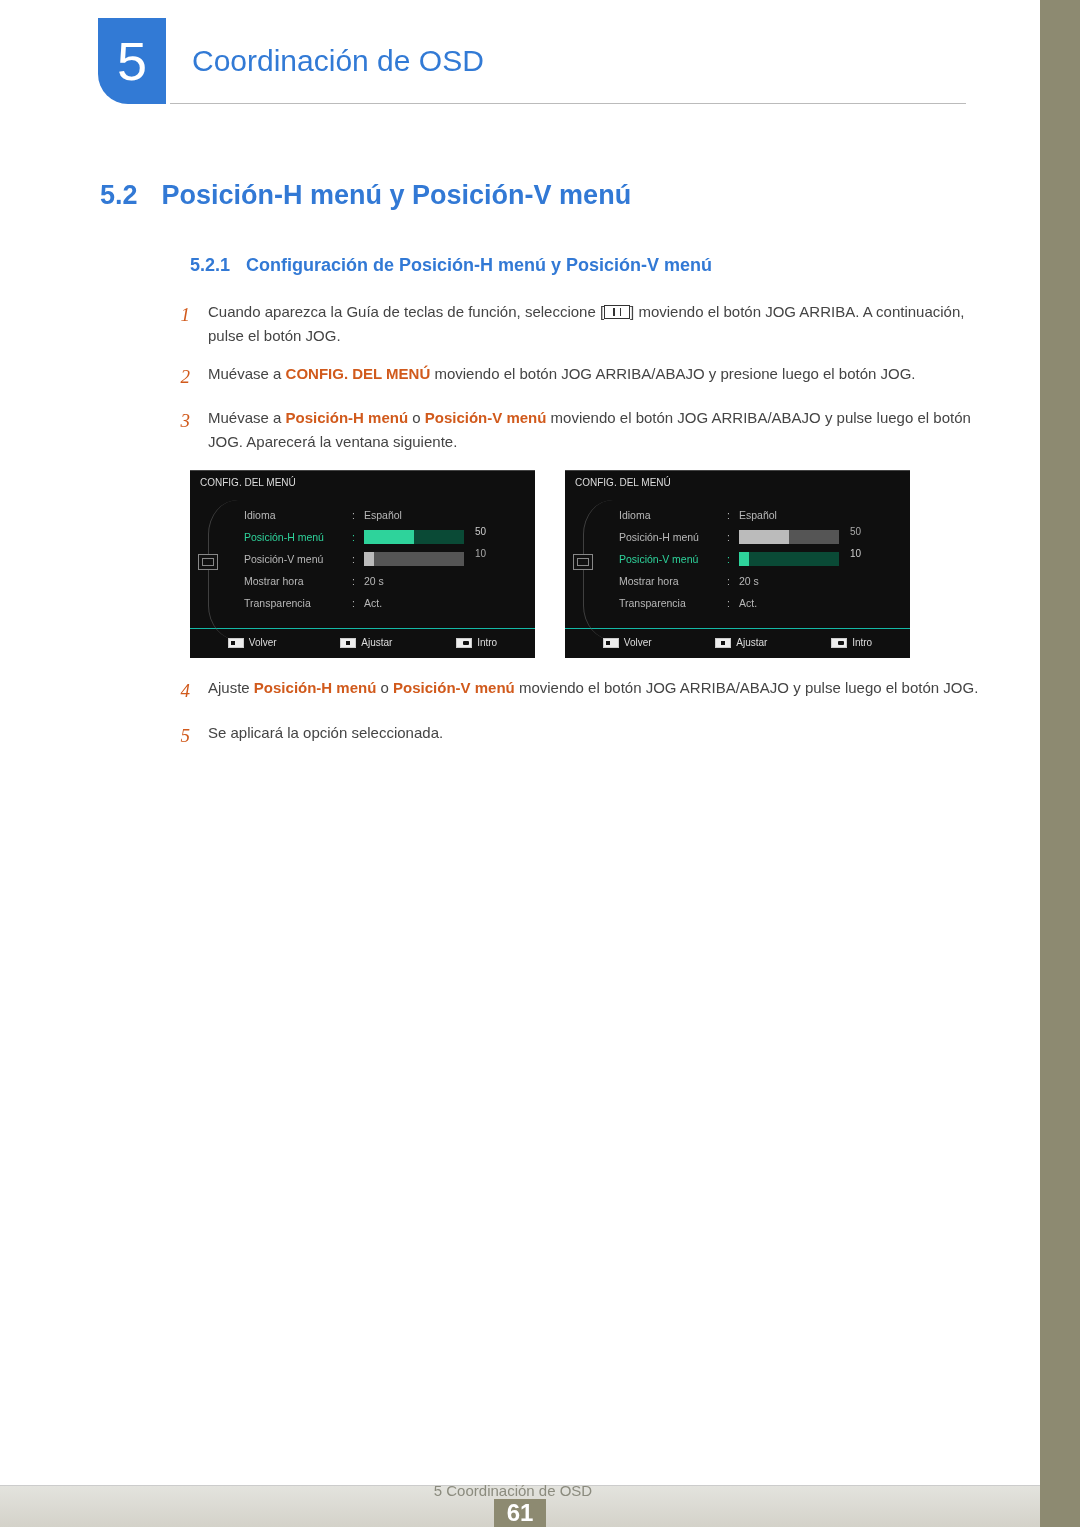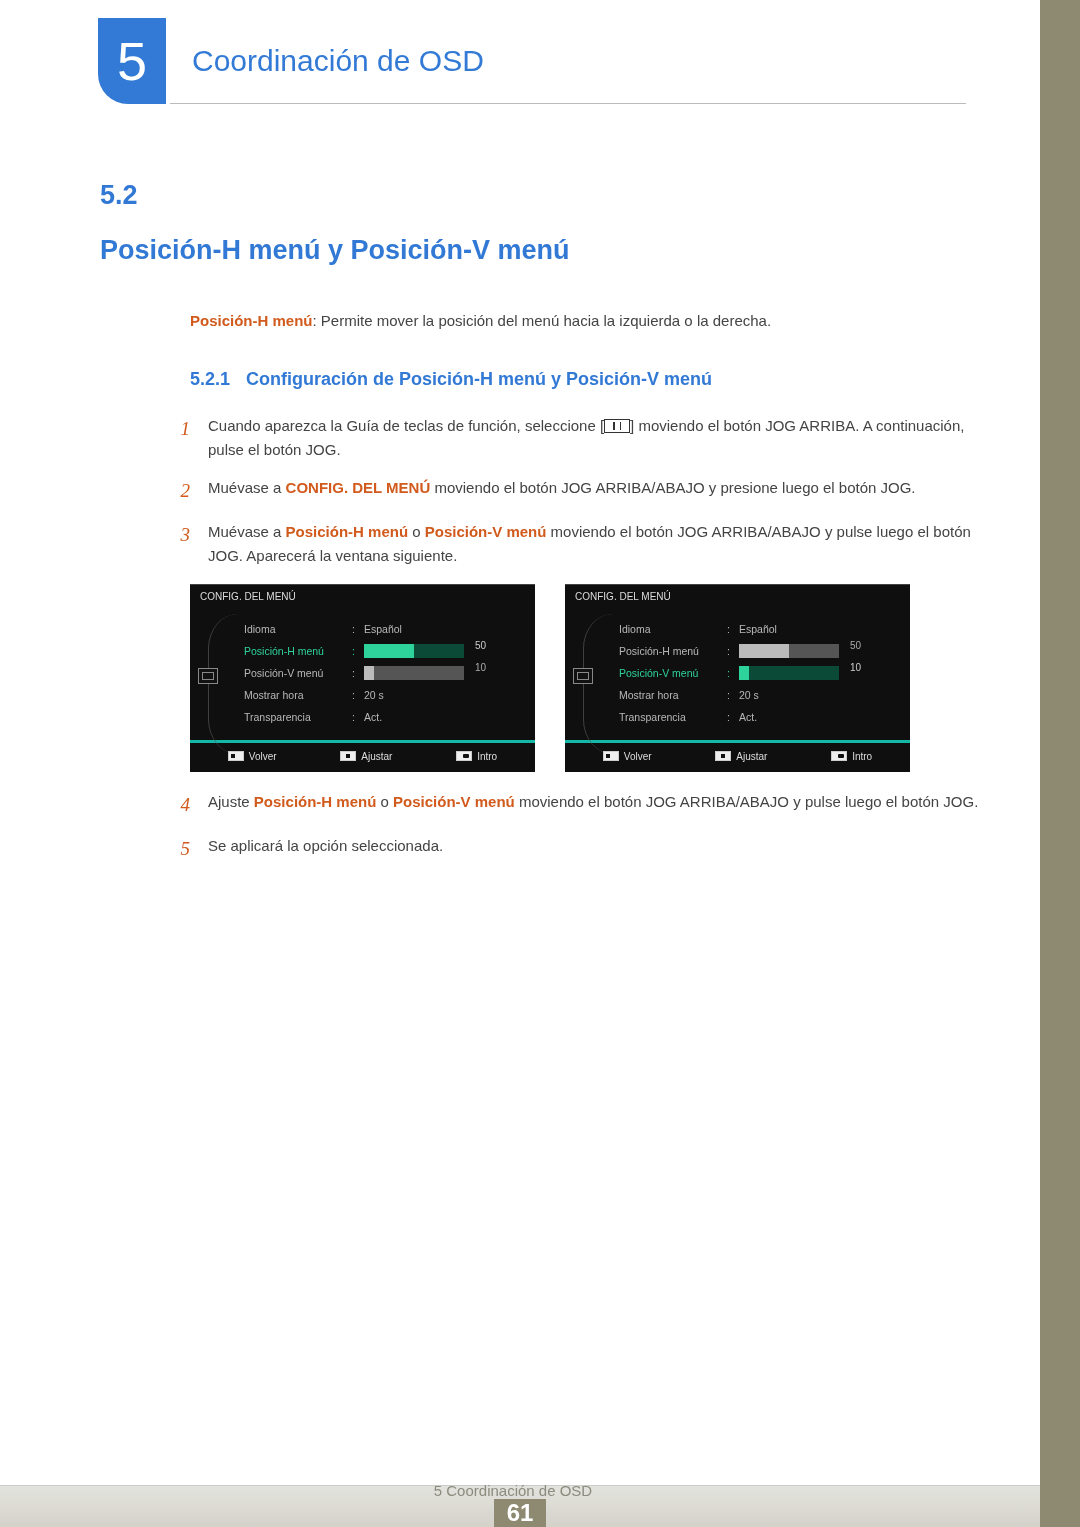--- a/index.html
+++ b/index.html
@@ -47,21 +47,20 @@
   
   .content {
     position: absolute;
     left: 100px; right: 98px; top: 180px;
   }
   .sec-row {
     display: flex;
     align-items: flex-start;
     gap: 24px;
     margin-bottom: 44px;
-    flex-direction: column;
   }
   .sec-num { color: #3279d5; font-size: 27px; font-weight: bold; }
   .sec-title { color: #3279d5; font-size: 27px; font-weight: bold; }
   .para {
     font-size: 15px;
     line-height: 1.5;
     margin-left: 90px;
     margin-bottom: 20px;
     color: #444;
   }
@@ -121,21 +120,21 @@
   .osd-head {
     color: #ddd;
     font-size: 10px;
     padding: 6px 10px 6px 10px;
     border-top: 1px solid #444;
   }
   .osd-body {
     height: 135px;
     padding: 10px 10px 6px 54px;
     position: relative;
-    border-bottom: 3px solid #14b8a6;
+    border-bottom: 1px solid #14b8a6;
   }
   .osd-curve {
     position: absolute;
     left: 18px; top: 6px;
     width: 30px; height: 140px;
     border-right: 1px solid #555;
     border-radius: 0 70px 70px 0 / 0 80px 80px 0;
     transform: scaleX(-1);
     opacity: .7;
   }
@@ -218,23 +217,20 @@
   <div class="chapter-title">Coordinación de OSD</div>
 </div>
 
 <div class="content">
 
   <div class="sec-row">
     <div class="sec-num">5.2</div>
     <div class="sec-title">Posición-H menú y Posición-V menú</div>
   </div>
 
-  <p class="para">
-    <span class="key">Posición-H menú</span><span>: Permite mover la posición del menú hacia la izquierda o la derecha.</span>
-  </p>
 
   <div class="subsec-row">
     <div class="subsec-num">5.2.1</div>
     <div class="subsec-title">Configuración de Posición-H menú y Posición-V menú</div>
   </div>
 
   <ol class="steps">
     <li>
       <span class="num">1</span>
       <span class="body">

